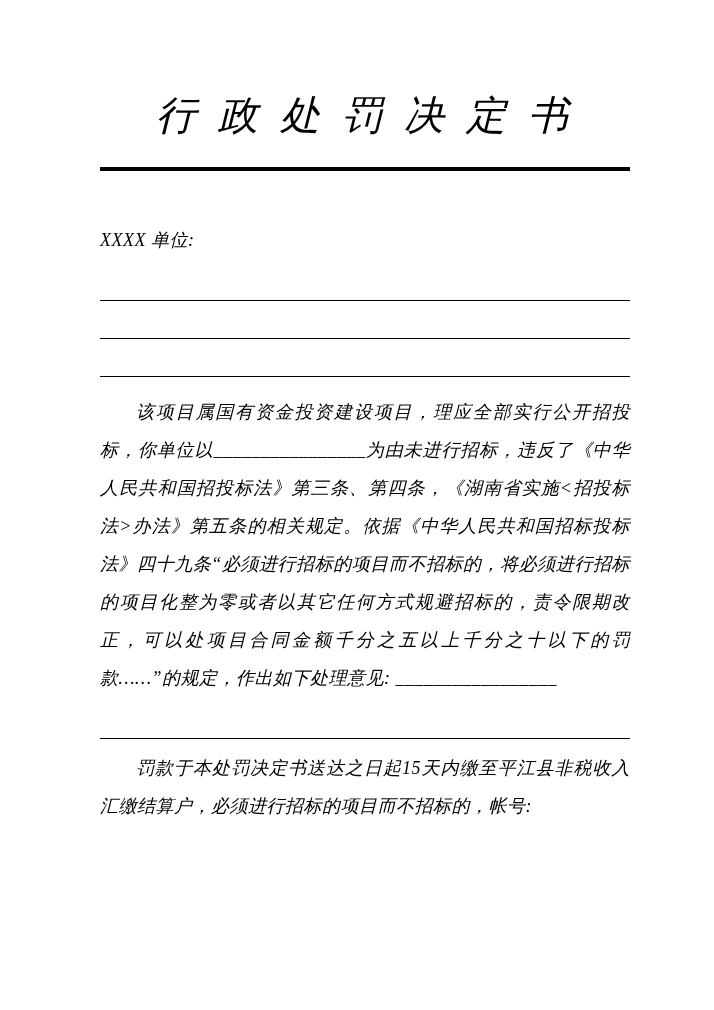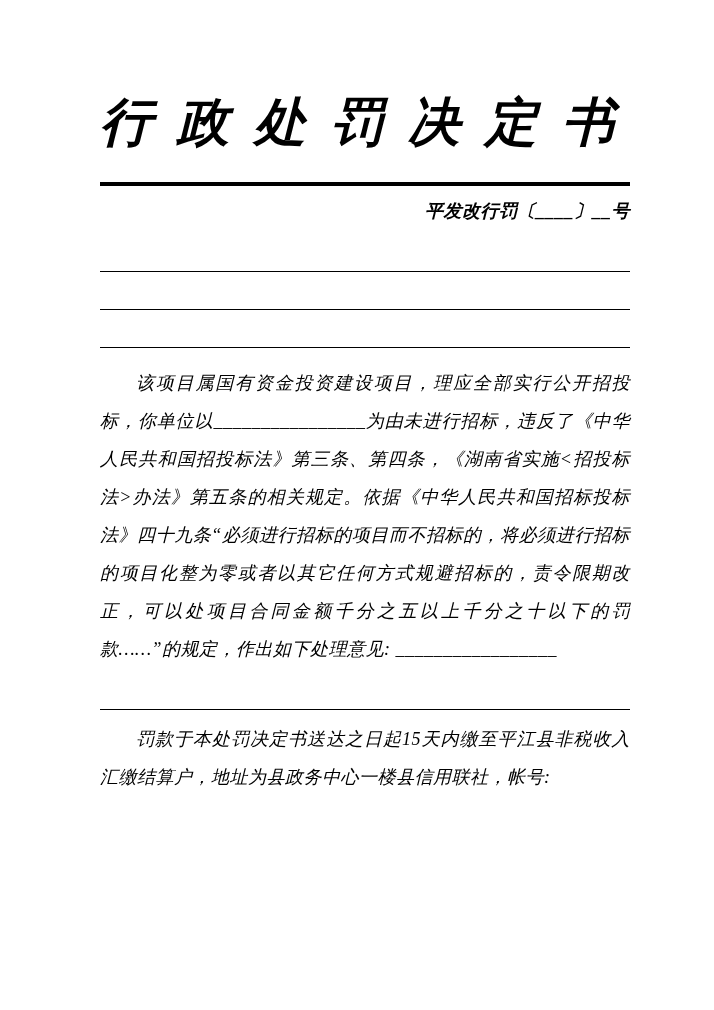--- a/index.html
+++ b/index.html
@@ -18,24 +18,24 @@
     margin: 0 auto;
   }
   .content {
     position: absolute;
     left: 100px;
     right: 84px;
     top: 0;
   }
   .doc-title {
     margin-top: 88px;
-    font-size: 52px;
-    font-weight: bold;
+    font-size: 40px;
+    font-weight: normal;
     font-style: italic;
-    text-align: left;
+    text-align: center;
     letter-spacing: 6px;
     white-space: nowrap;
   }
   .title-rule {
     margin-top: 24px;
     height: 4px;
     background: #000000;
   }
   .doc-number {
     margin-top: 6px;
@@ -85,33 +85,33 @@
 </head>
 <body>
 
 <div class="page">
   <div class="content">
 
     <div class="doc-title">行 政 处 罚 决 定 书</div>
 
     <div class="title-rule"></div>
 
-    <div class="doc-number body-text">平发改行罚〔____〕__号</div>
 
+    <div class="body-text plain-line unit-line">XXXX 单位:</div>
 
 
 
     <div class="fill-lines">
       <div class="fill-line"></div>
       <div class="fill-line"></div>
       <div class="fill-line"></div>
     </div>
 
     <p class="body-text para para-violation">该项目属国有资金投资建设项目，理应全部实行公开招投标，你单位以________________为由未进行招标，违反了《中华人民共和国招投标法》第三条、第四条，《湖南省实施&lt;招投标法&gt;办法》第五条的相关规定。依据《中华人民共和国招标投标法》四十九条“必须进行招标的项目而不招标的，将必须进行招标的项目化整为零或者以其它任何方式规避招标的，责令限期改正，可以处项目合同金额千分之五以上千分之十以下的罚款……”的规定，作出如下处理意见: _________________</p>
 
     <div class="single-fill">
       <div class="fill-line"></div>
     </div>
 
-    <p class="body-text para para-payment">罚款于本处罚决定书送达之日起15天内缴至平江县非税收入汇缴结算户，地址为县政务中心一楼县信用联社，帐号:</p>
+    <p class="body-text para para-payment">罚款于本处罚决定书送达之日起15天内缴至平江县非税收入汇缴结算户，必须进行招标的项目而不招标的，帐号:</p>
 
   </div>
 </div>
 
 </body></html>

